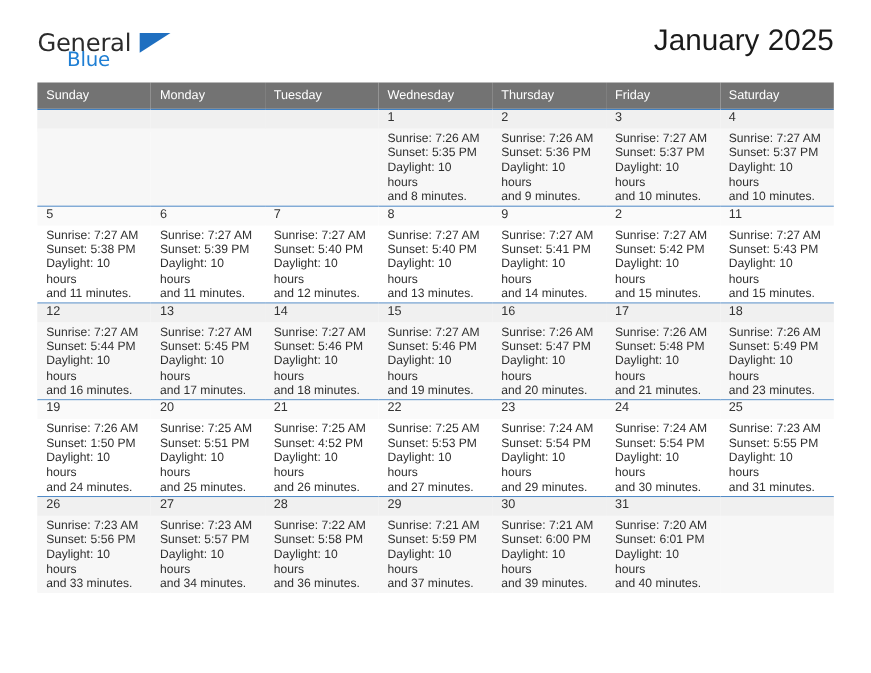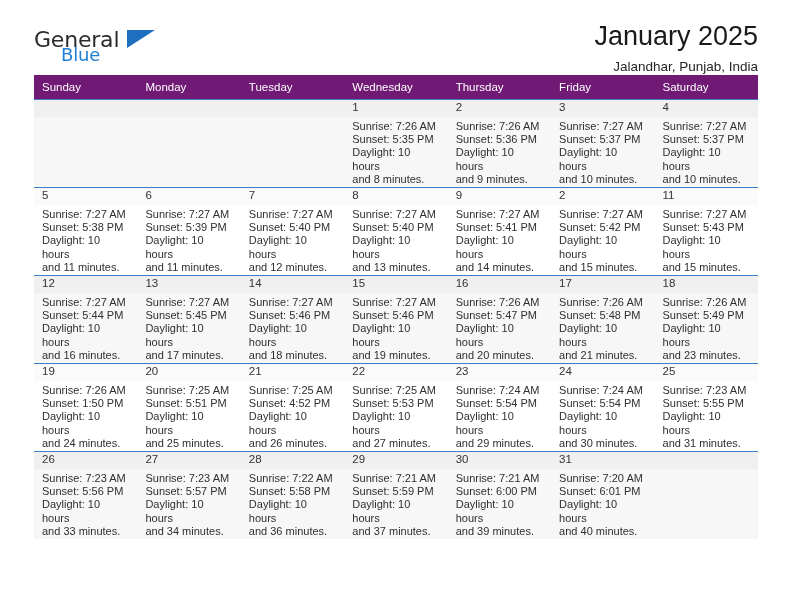--- a/index.html
+++ b/index.html
@@ -82,21 +82,21 @@
     margin-top: 9px;
   }
 
   
   table.calendar {
     width: 724px;
     border-collapse: collapse;
     table-layout: fixed;
   }
   table.calendar th {
-    background: #701a75;
+    background: #737373;
     color: #ffffff;
     font-weight: normal;
     font-size: 11.5px;
     text-align: left;
     padding: 5px 0 6px 8px;
     height: 13px;
     border: none;
   }
   table.calendar td {
     vertical-align: top;
@@ -142,21 +142,20 @@
 <div class="page">
 
   <div class="header">
     <div class="logo">
       <span class="logo-general">General</span>
       <span class="logo-tri"></span>
       <span class="logo-blue">Blue</span>
     </div>
     <div class="title-wrap">
       <div class="cal-title">January 2025</div>
-      <div class="cal-subtitle">Jalandhar, Punjab, India</div>
     </div>
   </div>
 
   <table class="calendar">
     <thead>
       <tr>
         <th>Sunday</th>
         <th>Monday</th>
         <th>Tuesday</th>
         <th>Wednesday</th>

